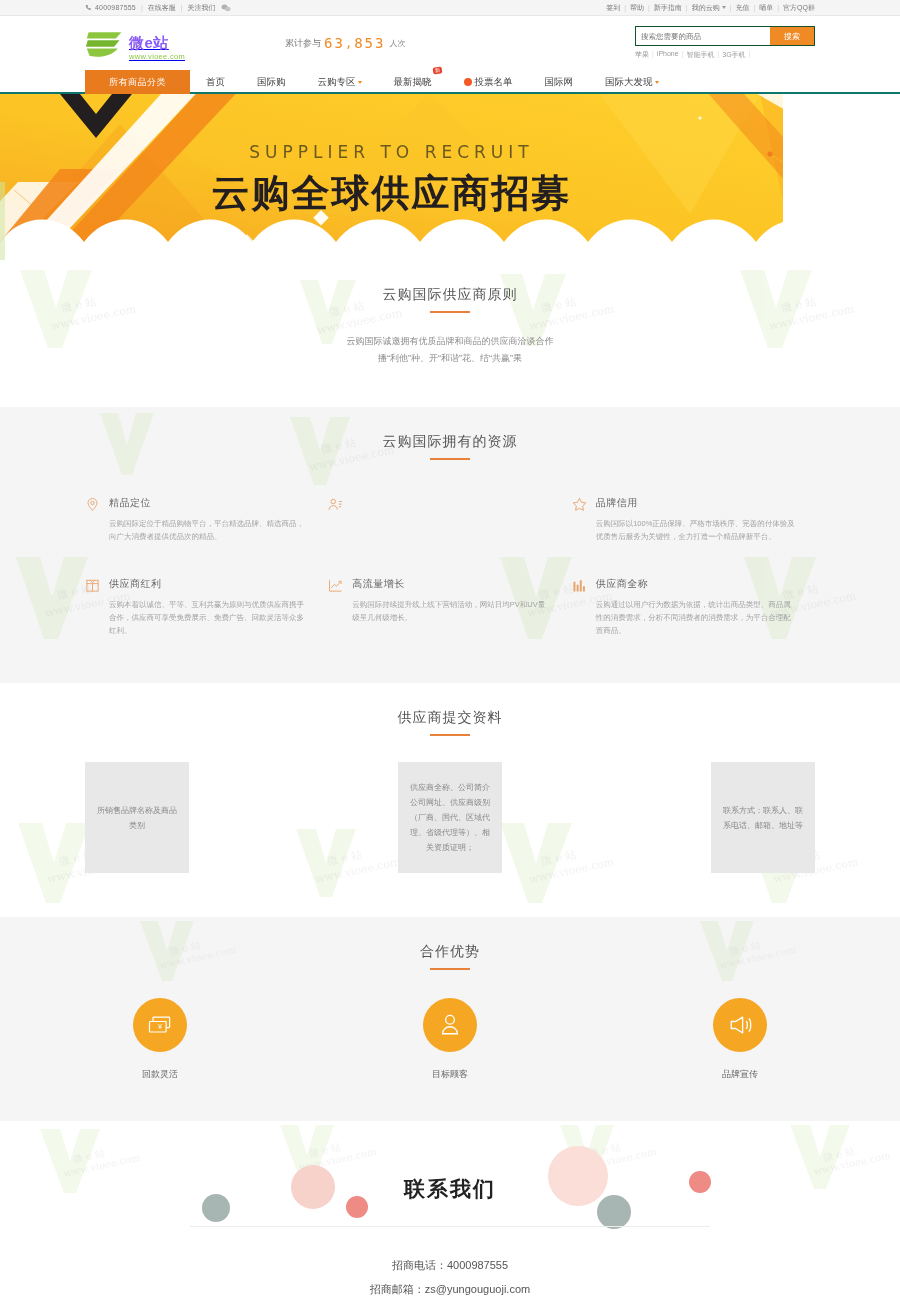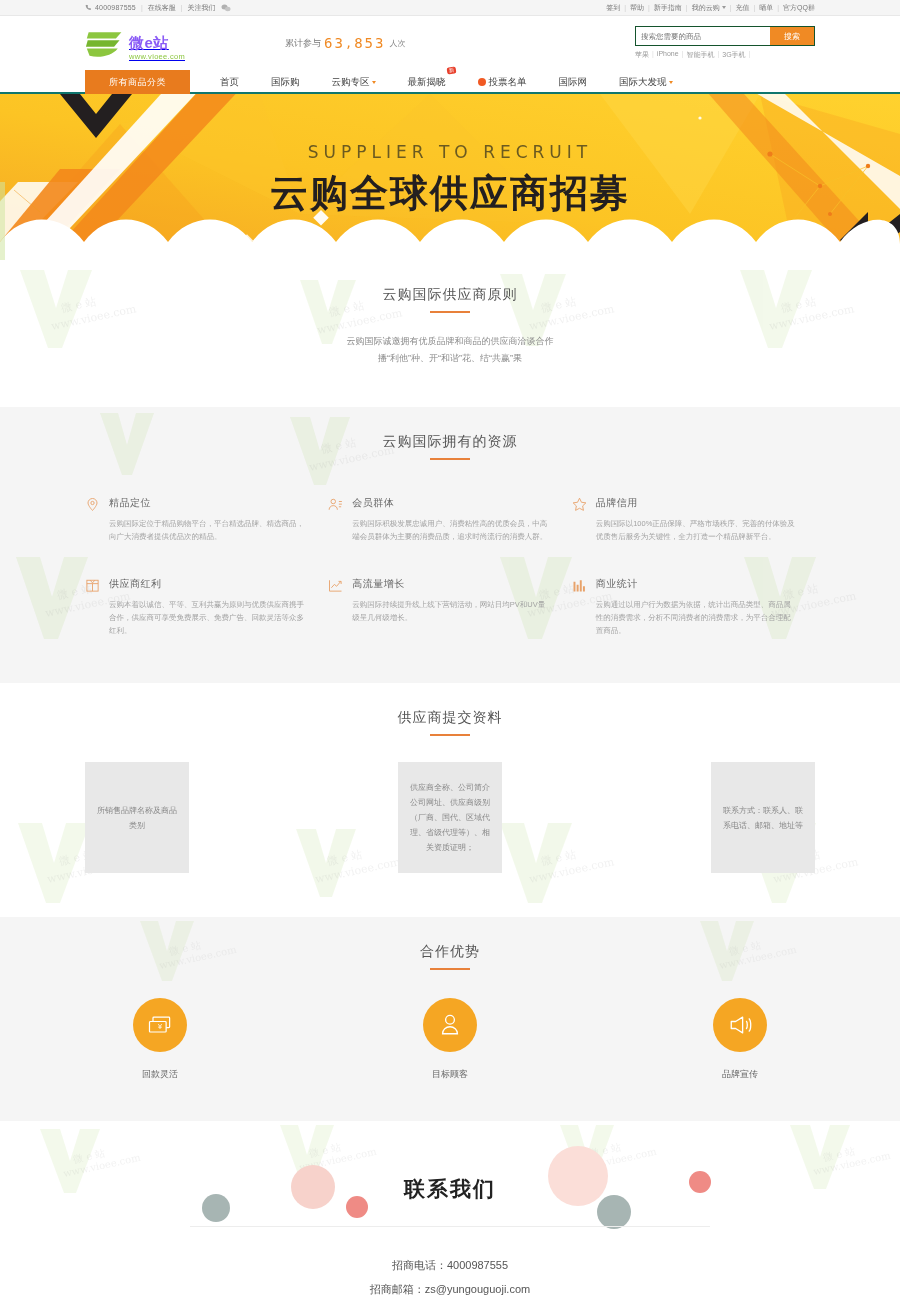--- a/index.html
+++ b/index.html
@@ -53,32 +53,32 @@
   .search-input { flex: 1; border: none; outline: none; padding: 0 5px; font-size: 7.5px; color: #aaa; font-family: inherit; }
   .search-btn { width: 44px; background: #f08a24; color: #fff; border: none; font-size: 8px; cursor: pointer; font-family: inherit; }
   .hot-words { margin-top: 4px; display: flex; gap: 3px; font-size: 7px; color: #999; }
   .hot-words a { color: #999; text-decoration: none; }
   .hot-words .hsep { color: #ddd; }
 
   
   .nav { height: 24px; background: #fff; border-bottom: 2px solid #0f766e; position: relative; z-index: 5;}
   .nav-inner { width: 730px; margin: 0 auto; height: 24px; display: flex; align-items: stretch; }
   .nav-cats { width: 105px; background: #e87b1e; color: #fff; display: flex; align-items: center; justify-content: center; font-size: 9px; letter-spacing: .5px; cursor: pointer;}
-  .nav-items { display: flex; gap: 0; padding-left: 14px; }
+  .nav-items { display: flex; gap: 0; }
   .nav-item { position: relative; padding: 0 16px; font-size: 9.5px; color: #444; text-decoration: none; display: flex; align-items: center; height: 24px; white-space: nowrap;}
   .nav-badge {
     position: absolute; top: -3px; right: 6px;
     background: #e8412d; color: #fff; font-size: 5px;
     border-radius: 2px; padding: 0 2px; line-height: 7px; height:7px;
     transform: rotate(-8deg);
   }
   .nav-dot { width: 8px; height: 8px; border-radius: 50%; background: #f15a24; display: inline-block; margin-right: 3px; }
 
   
-  .banner { position: relative; height: 166px; width: 900px; overflow: hidden; background: #fcb830; }
+  .banner { position: relative; height: 166px; width: 783px; overflow: hidden; background: #fcb830; }
   .banner svg { position: absolute; inset: 0; }
   .banner-text { position: absolute; inset: 0; display: flex; flex-direction: column; align-items: center; justify-content: flex-start; padding-top: 48px; }
   .banner-en { font-size: 17px; letter-spacing: 5px; color: #6b5a20; font-family: "DejaVu Sans", sans-serif; }
   .banner-cn { font-size: 38px; font-weight: bold; color: #231f20; letter-spacing: 2px; margin-top: 6px; }
 
   
   .sec { width: 900px; position: relative; }
   .sec-white { background: #fff; }
   .sec-gray  { background: #f5f5f5; }
   .sec-inner { width: 730px; margin: 0 auto; position: relative; z-index: 2;}
@@ -386,24 +386,20 @@
         </div>
 
         <div class="res-item">
           <span class="res-icon">
             <svg viewBox="0 0 20 20" width="15" height="15" fill="none" stroke="#e8a26a" stroke-width="1.2">
                 <circle cx="7" cy="6" r="3"></circle>
                 <path d="M1.5 17c0-3.3 2.5-5.5 5.5-5.5S12.5 13.7 12.5 17"></path>
                 <path d="M14.5 6h4M14.5 9.5h4M14.5 13h3"></path>
               </svg>
           </span>
-          <div class="res-txt">
-            <h4>会员群体</h4>
-            <p>云购国际积极发展忠诚用户、消费粘性高的优质会员，中高端会员群体为主要的消费品质，追求时尚流行的消费人群。</p>
-          </div>
         </div>
 
         <div class="res-item">
           <span class="res-icon">
             <svg viewBox="0 0 20 20" width="15" height="15" fill="none" stroke="#e8a26a" stroke-width="1.2">
                 <path d="M10 1.6l2.6 5.4 5.9.8-4.3 4.1 1.05 5.9L10 15l-5.25 2.8L5.8 11.9 1.5 7.8l5.9-.8z"></path>
               </svg>
           </span>
           <div class="res-txt">
             <h4>品牌信用</h4>
@@ -443,21 +439,21 @@
         <div class="res-item">
           <span class="res-icon">
             <svg viewBox="0 0 20 20" width="15" height="15" fill="#e8a26a">
                 <rect x="2" y="5" width="2.6" height="13"></rect>
                 <rect x="6.2" y="9" width="2.6" height="9"></rect>
                 <rect x="10.4" y="3" width="2.6" height="15"></rect>
                 <rect x="14.6" y="11" width="2.6" height="7"></rect>
               </svg>
           </span>
           <div class="res-txt">
-            <h4>商业统计</h4>
+            <h4>供应商全称</h4>
             <p>云购通过以用户行为数据为依据，统计出商品类型、商品属性的消费需求，分析不同消费者的消费需求，为平台合理配置商品。</p>
           </div>
         </div>
 
       </div>
     </div>
   </div>
 
   <div class="sec sec-white">
     <div class="wm">

